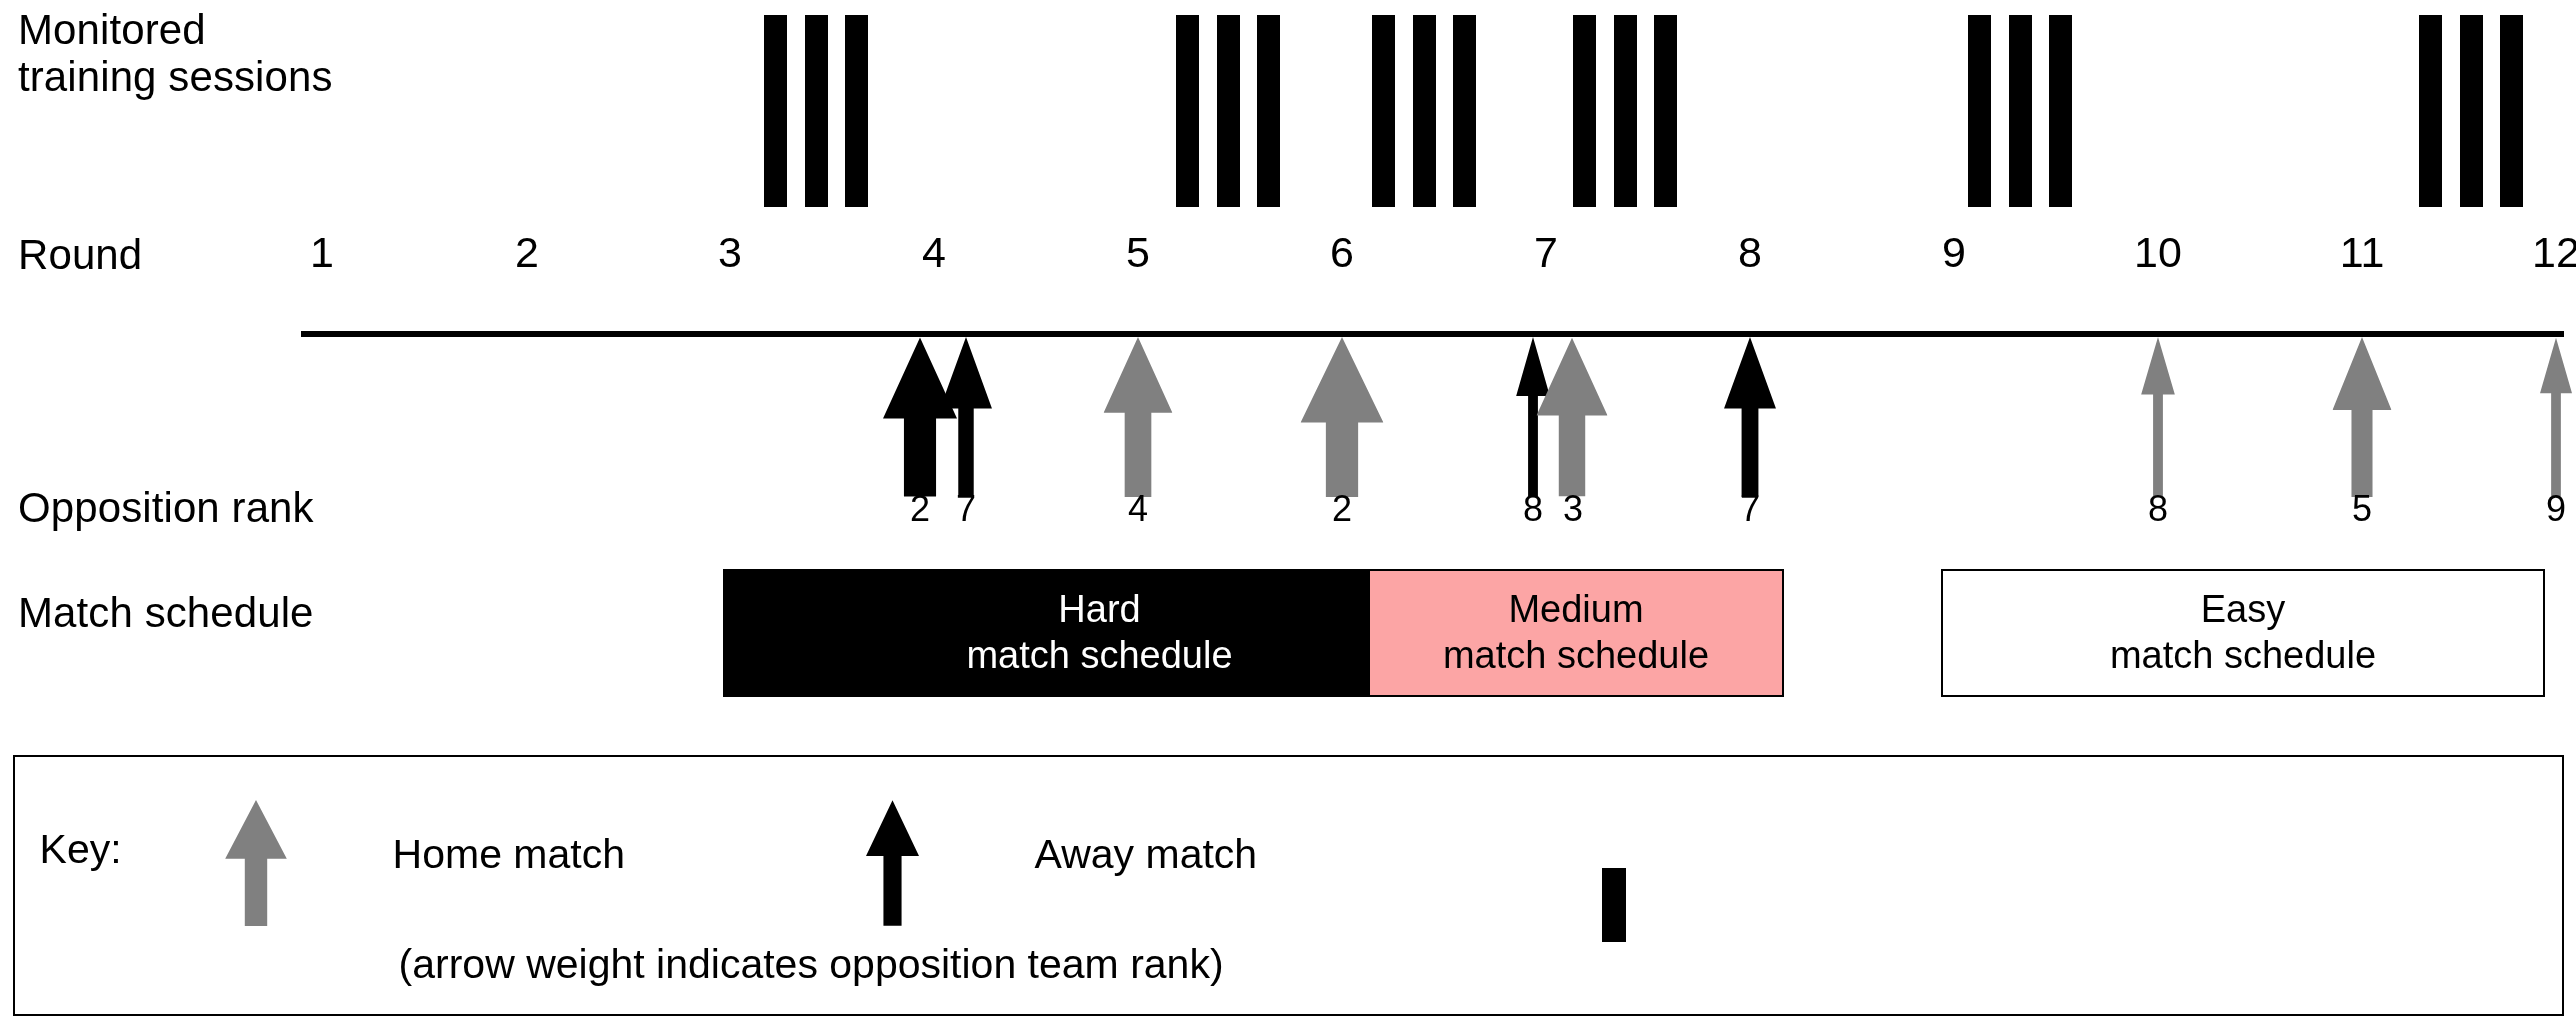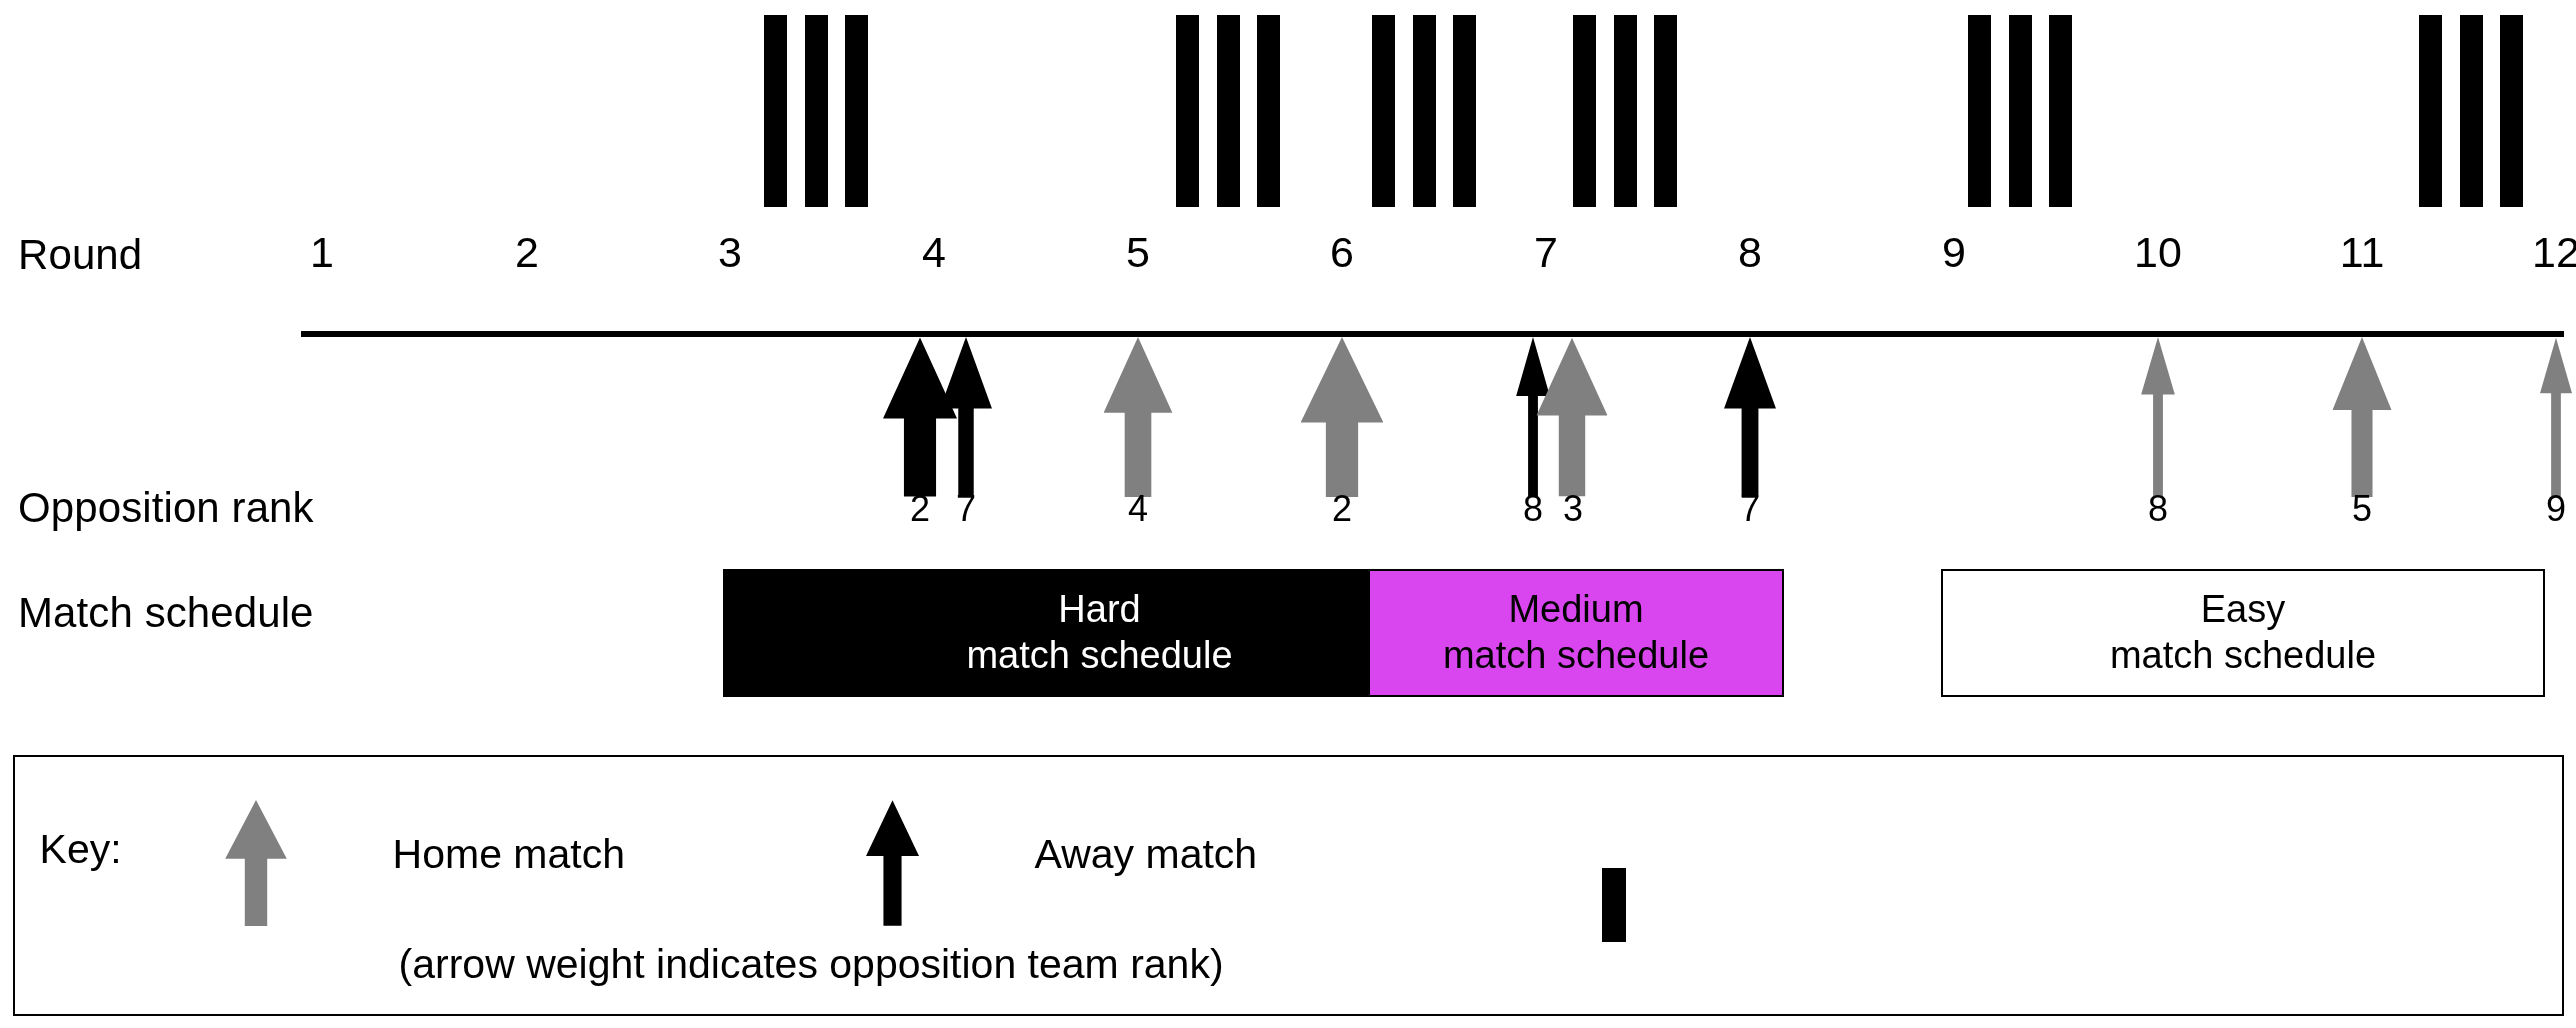--- a/index.html
+++ b/index.html
@@ -34,40 +34,42 @@
   .ranknum{position:absolute;top:491px;font-size:36px;line-height:1;
            text-align:center;transform:translateX(-50%);color:#000;}
 
   
   .schedbox{position:absolute;top:569px;height:128px;
             box-sizing:border-box;border:2.8px solid #000;
             display:flex;flex-direction:column;align-items:center;
             justify-content:center;font-size:38px;line-height:1.2;
             text-align:center;white-space:pre-line;}
   .sched-hard{background:#000;color:#fff;border-color:#000;}
-  .sched-medium{background:#d946ef;color:#000;border-color:#000;}
+  .sched-medium{background:#fca5a5;color:#000;border-color:#000;}
   .sched-easy{background:#fff;color:#000;border-color:#000;}
 
   
   #keybox{position:absolute;left:12.6px;top:755px;width:2551px;height:261px;
           box-sizing:border-box;border:2.8px solid #000;background:#fff;text-align:center;}
   #key-title{position:absolute;left:25px;top:69px;font-size:41px;}
   .key-arrow{position:absolute;top:43px;}
   .key-text{position:absolute;font-size:41px;line-height:1;white-space:nowrap;}
   #key-home-text{left:378px;top:77px;}
   #key-away-text{left:1020px;top:77px;}
   #key-ts-text{left:1724px;top:77px;}
   #key-ts-bar{position:absolute;left:1587px;top:111px;width:24px;height:74px;background:#000;}
   #key-note{position:absolute;left:384px;top:184px;font-size:41px;white-space:nowrap;}
 </style>
 </head>
 <body>
 
 <div class="stage">
 
+  <div class="rowlabel" id="lbl-training">Monitored
+training sessions</div>
 
   <div class="rowlabel" id="lbl-round">Round</div>
 
   <div class="rowlabel" id="lbl-opp">Opposition rank</div>
 
   <div class="rowlabel" id="lbl-match">Match schedule</div>
 
   <div class="tsgroup" style="left:764px;">
     <div class="tsbar" style="left:0px;"></div>
     <div class="tsbar" style="left:41px;"></div>

